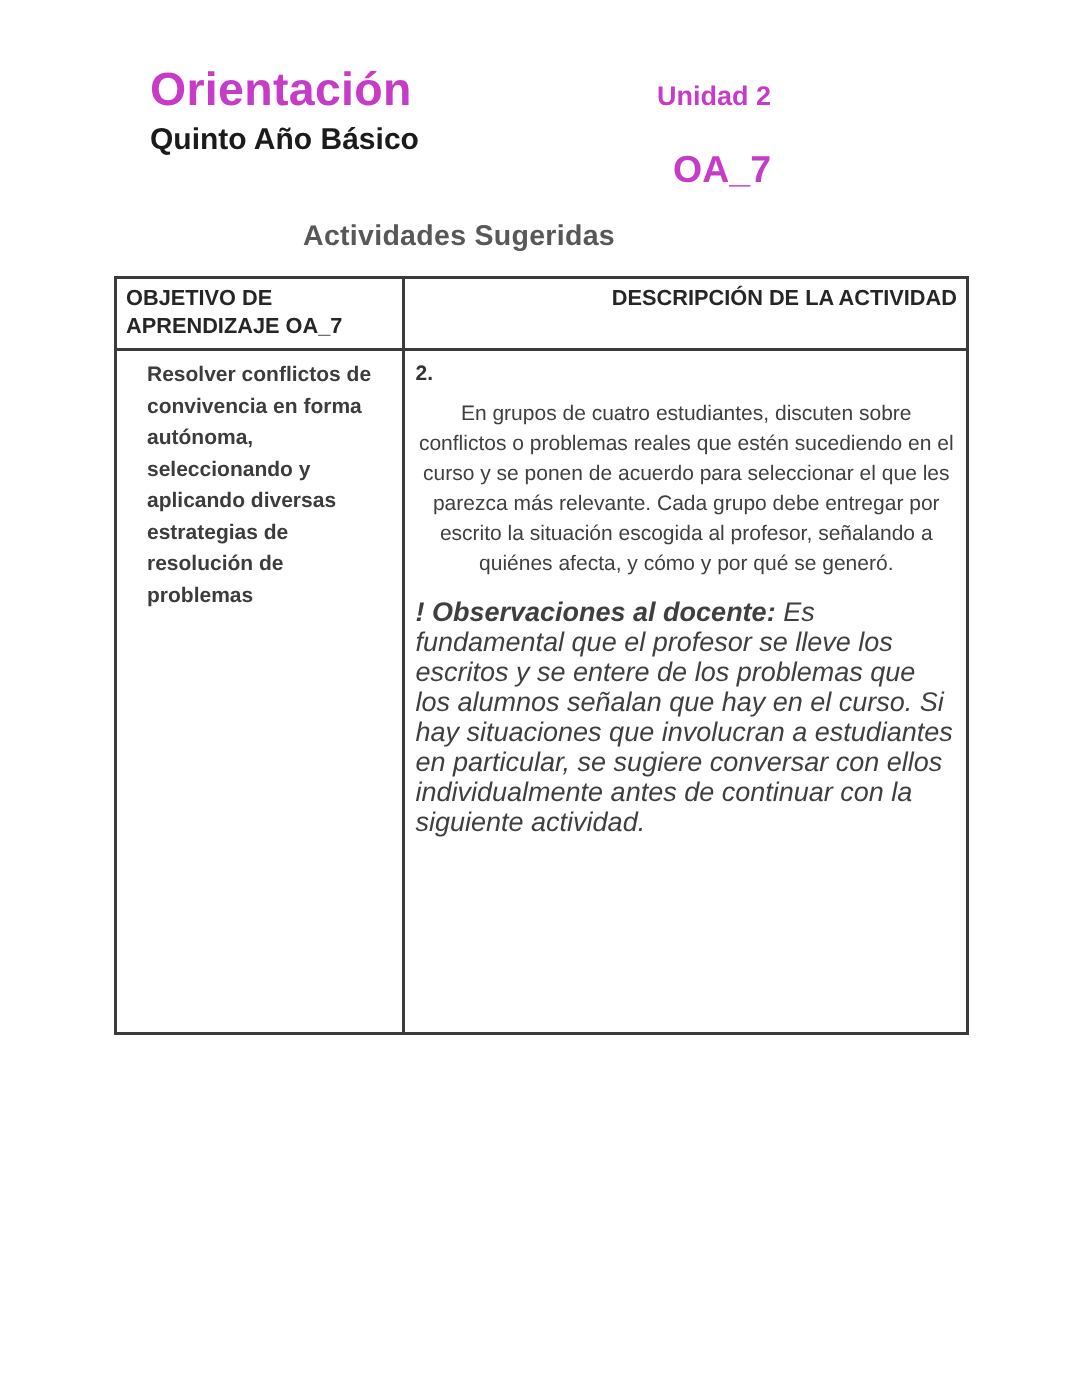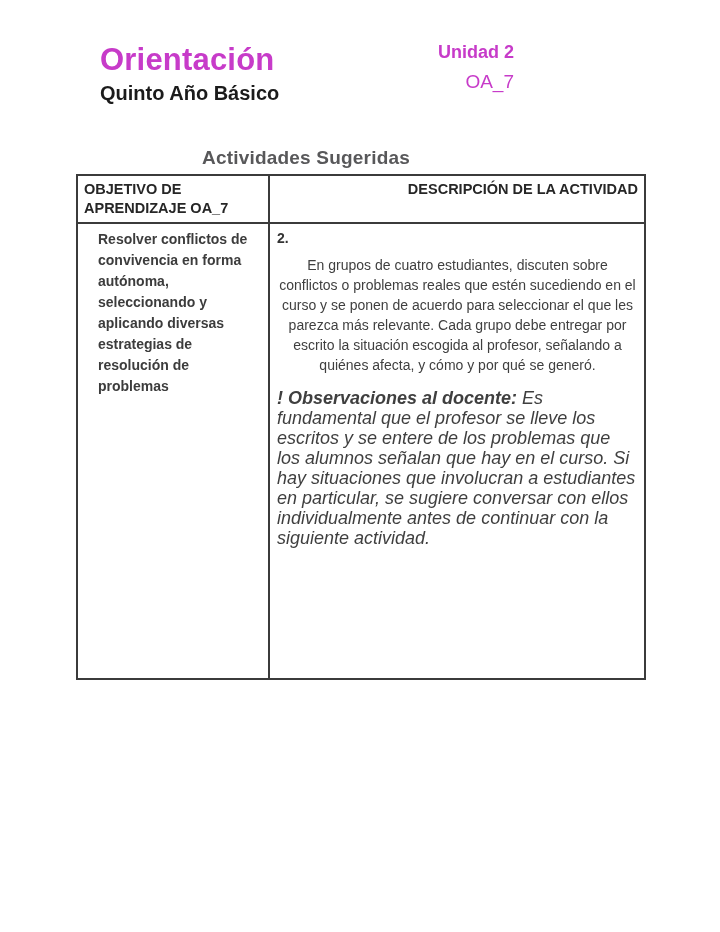--- a/index.html
+++ b/index.html
@@ -13,34 +13,34 @@
   .page { position: relative; width: 612px; height: 932px; background: #fff; }
 
   
   .doc-header-left { position: absolute; left: 100px; top: 42px; }
   .subject {
     font-size: 31px; font-weight: bold; letter-spacing: 0.2px;
     color: var(--accent, #C73BC9); line-height: 1.15;
   }
   .grade { font-size: 20px; font-weight: bold; color: #1b1b1b; margin-top: 4px; text-align: right; }
 
-  .doc-header-right { position: absolute; right: 98px; top: 42px; text-align: right; }
+  .doc-header-right { position: absolute; right: 98px; top: 54px; text-align: right; }
   .unit { font-size: 18px; font-weight: bold; color: var(--accent, #C73BC9); }
-  .oa   { font-size: 19px; font-weight: normal; color: var(--accent, #C73BC9); margin-top: 8px; }
+  .oa   { font-size: 25px; font-weight: bold; color: var(--accent, #C73BC9); margin-top: 24px; }
 
   
   .page-title {
     position: absolute; top: 147px; left: 0; width: 100%;
     text-align: center; font-size: 19px; font-weight: bold;
     color: var(--title, #58585A); letter-spacing: 0.2px;
   }
 
   
   table.activities-table {
-    position: absolute; left: 76px; top: 174px;
+    position: absolute; left: 76px; top: 184px;
     width: 568px; border-collapse: collapse; table-layout: fixed;
   }
   .activities-table th, .activities-table td {
     border: 2px solid #3b3b3b; vertical-align: top;
   }
   .activities-table th {
     font-size: 14.5px; font-weight: bold; color: #262626;
     padding: 4px 6px; line-height: 19px;
   }
   th.col-obj  { text-align: left; }

